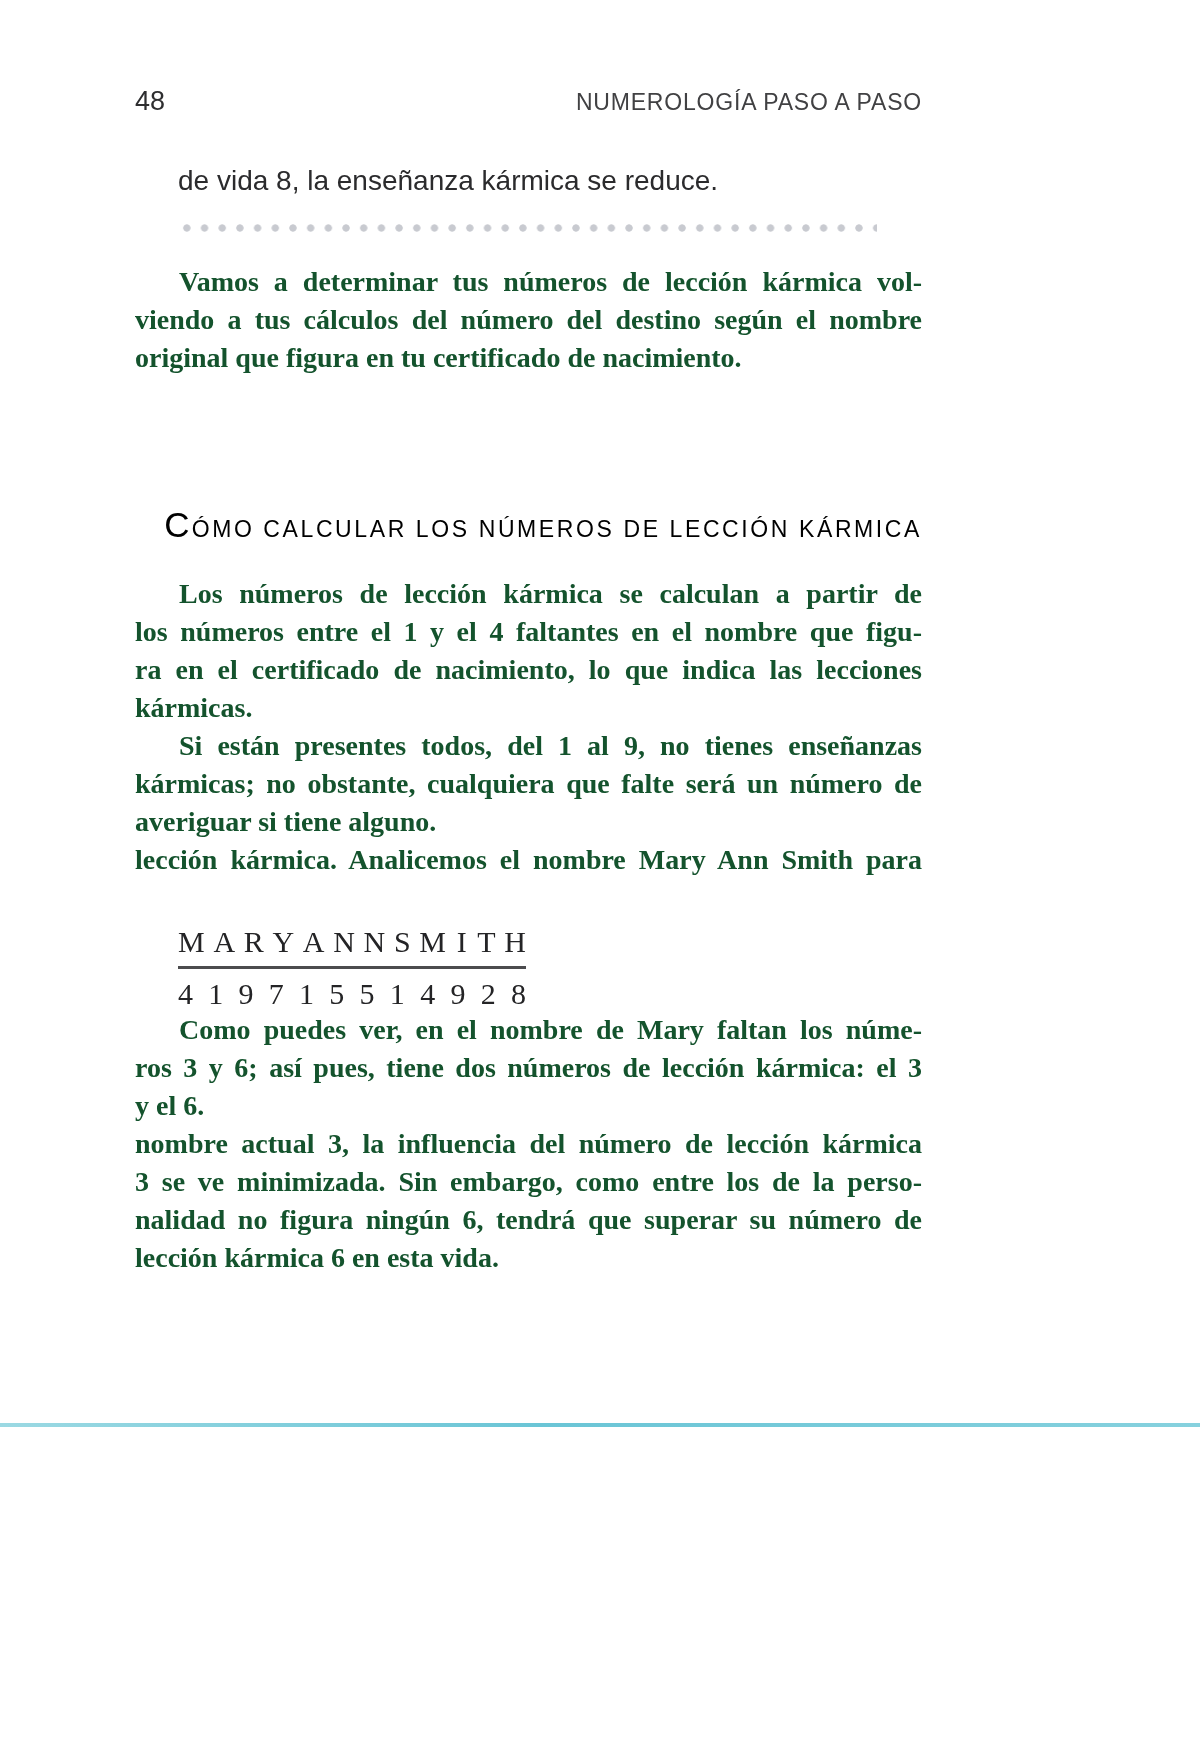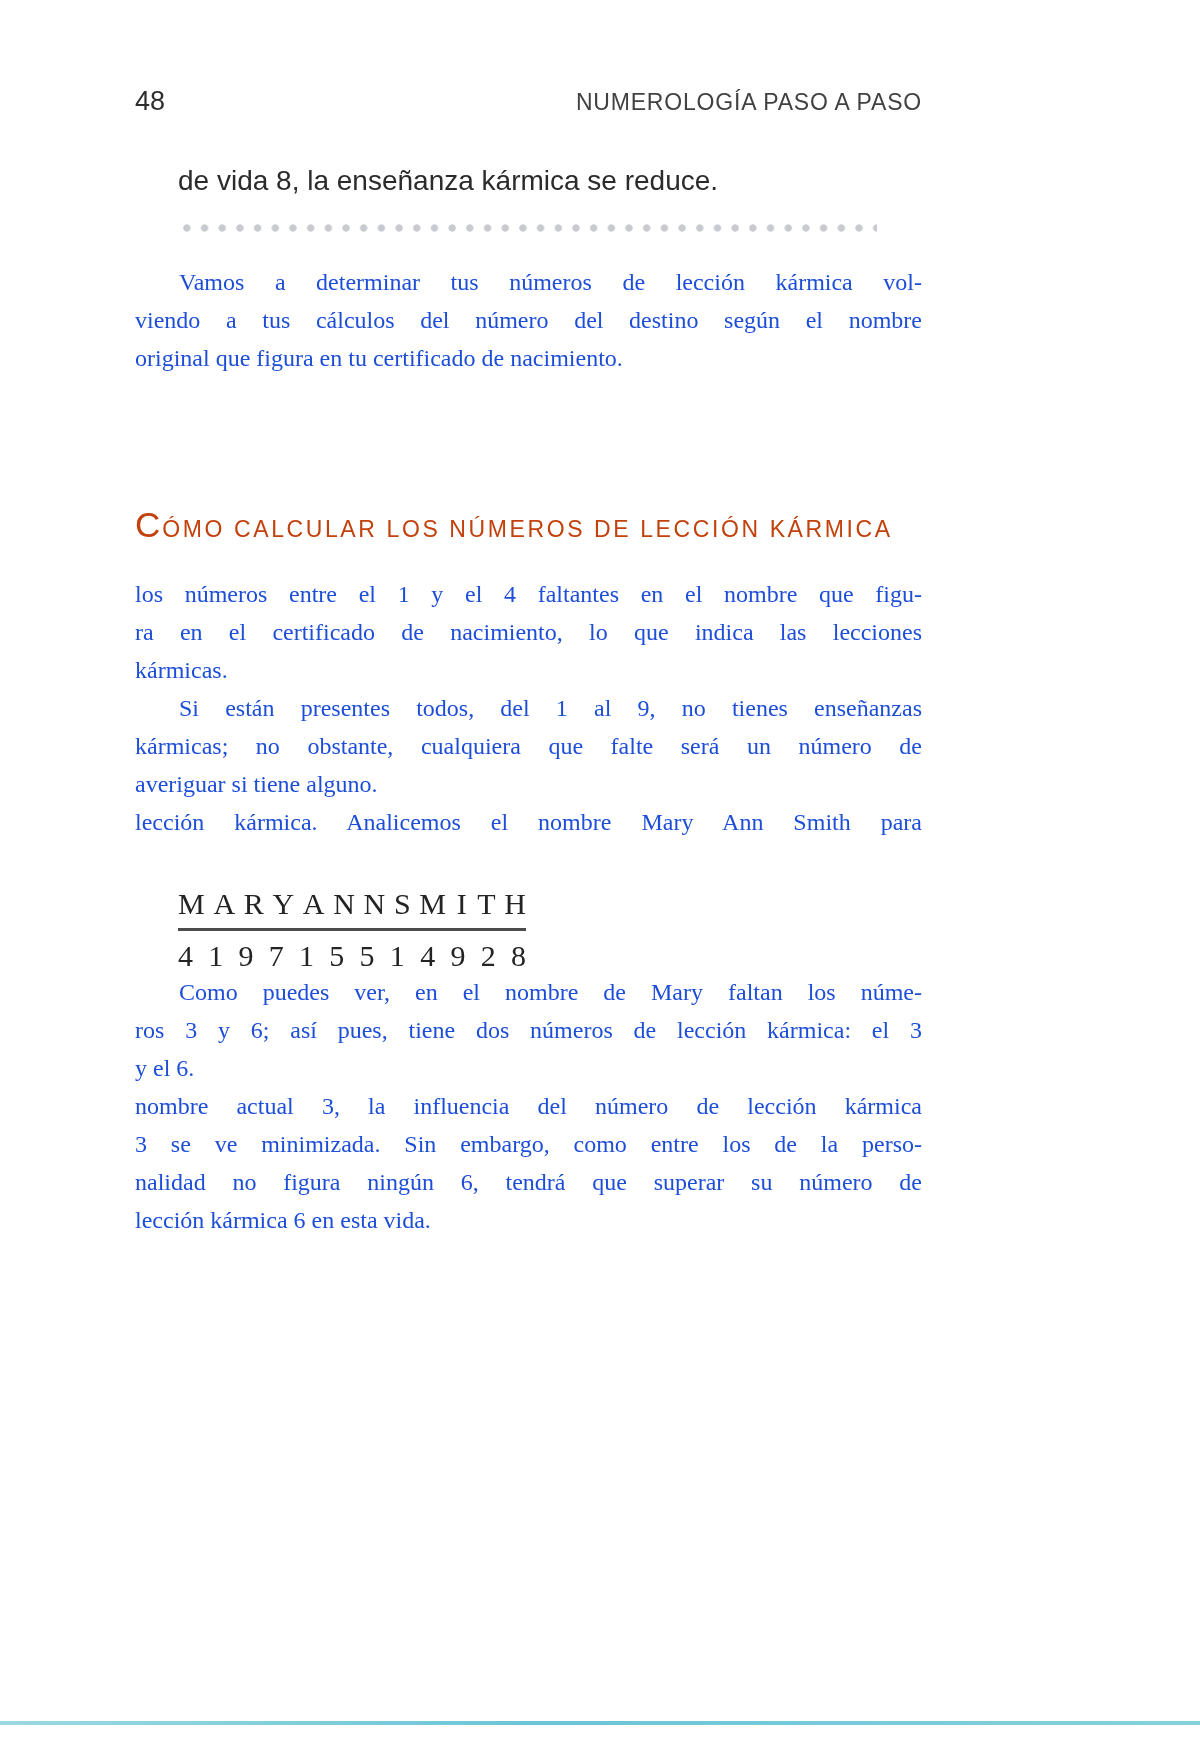--- a/index.html
+++ b/index.html
@@ -1,19 +1,19 @@
 <!DOCTYPE html>
 <html><head>
 <meta charset="utf-8">
 <style>
   html,body{margin:0;padding:0;background:#ffffff;}
   .page{
     position:relative;
     width:1200px;
-    height:1725px;
+    height:1427px;
     background:#ffffff;
     font-family:"Liberation Serif", serif;
     color:#1b1b1d;
     overflow:hidden;
   }
   .content{
     position:absolute;
     left:135px;
     top:0;
     width:787px;
@@ -51,43 +51,45 @@
     width:699px;
     height:10px;
     background-image:radial-gradient(circle, #c8cad0 3.3px, rgba(200,202,208,0) 4px);
     background-size:17.7px 10px;
     background-repeat:repeat-x;
     background-position:0 center;
   }
   
   .para{
     margin:0;
-    font-size:24px;
+    font-size:28px;
     line-height:38px;
-    color:#1d4ed8;
+    color:#14532d;
+    font-weight:bold;
   }
   .para .line{
     text-align:justify;
     text-align-last:justify;
   }
   .para .line.last{
     text-align-last:left;
   }
   .para .line.indent{
     text-indent:44px;
   }
   .p1{margin-top:30px;}
   .p2{margin-top:30px;}
   .p4{}
   
   .section-heading{
     margin-top:128px;
     font-family:"Liberation Sans", sans-serif;
-    color:#c2410c;
+    color:#000000;
     white-space:nowrap;
+    text-align:right;
   }
   .section-heading .initial{
     font-size:35px;
     letter-spacing:2px;
   }
   .section-heading .rest{
     font-size:23px;
     letter-spacing:2.6px;
   }
   
@@ -141,20 +143,21 @@
       <div class="line indent">Vamos a determinar tus números de lección kármica vol-</div>
       <div class="line">viendo a tus cálculos del número del destino según el nombre</div>
       <div class="line last">original que figura en tu certificado de nacimiento.</div>
     </div>
 
     <div class="section-heading">
       <span class="initial">C</span><span class="rest">ÓMO CALCULAR LOS NÚMEROS DE LECCIÓN KÁRMICA</span>
     </div>
 
     <div class="para p2">
+      <div class="line indent">Los números de lección kármica se calculan a partir de</div>
       <div class="line">los números entre el 1 y el 4 faltantes en el nombre que figu-</div>
       <div class="line">ra en el certificado de nacimiento, lo que indica las lecciones</div>
       <div class="line last">kármicas.</div>
     </div>
 
     <div class="para p3">
       <div class="line indent">Si están presentes todos, del 1 al 9, no tienes enseñanzas</div>
       <div class="line">kármicas; no obstante, cualquiera que falte será un número de</div>
       <div class="line last">averiguar si tiene alguno.</div>
       <div class="line">lección kármica. Analicemos el nombre Mary Ann Smith para</div>

